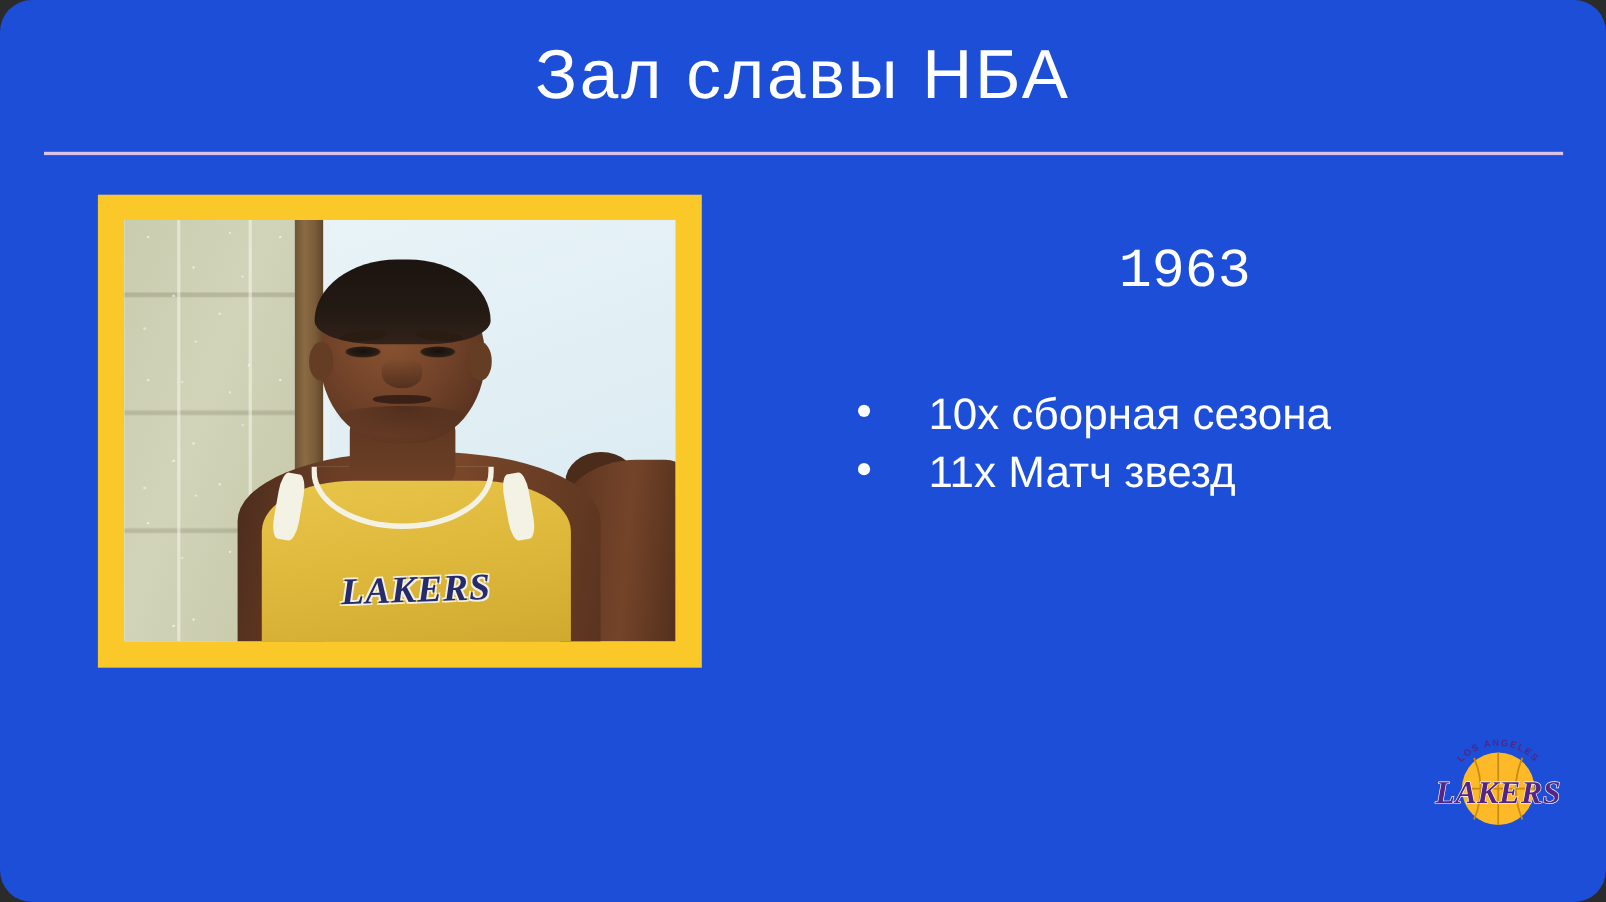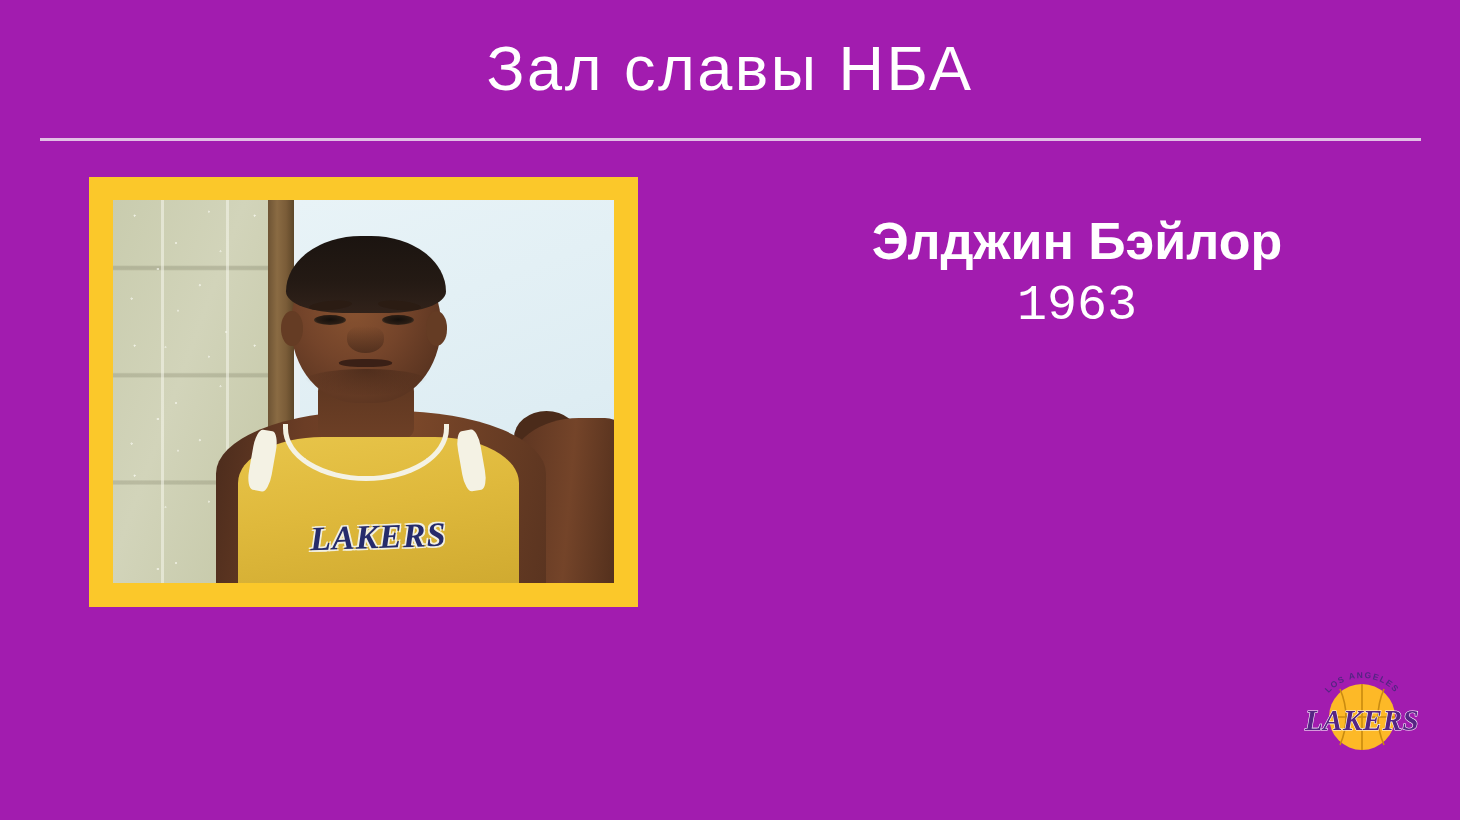--- a/index.html
+++ b/index.html
@@ -357,21 +357,21 @@
     position: absolute;
     left: 1300px;
     top: 668px;
     width: 124px;
     height: 94px;
   }
 </style>
 </head>
 <body>
 
-<div class="slide" style="background: #a21caf;">
+<div class="slide" style="background: #1d4ed8; border-radius: 29px;">
 
   <div class="slide-title">Зал славы НБА</div>
   <div class="title-rule" style="background: rgb(230, 200, 232);"></div>
 
   <div class="photo-frame" style="background: rgb(251, 200, 42);">
     <div class="photo">
       <div class="wall-block"></div>
       <div class="wall-seam" style="left:9.5%"></div>
       <div class="wall-seam" style="left:22.5%"></div>
       <div class="wall-speckle"></div>
@@ -401,23 +401,32 @@
         <div class="eye-l"></div>
         <div class="eye-r"></div>
         <div class="nose"></div>
         <div class="mouth"></div>
         <div class="jaw-shadow"></div>
       </div>
     </div>
   </div>
 
   <div class="info-col">
-    <div class="player-name">Элджин Бэйлор</div>
     <div class="player-year">1963</div>
 
+    <ul class="stats-list">
+      <li>
+        <span class="bullet-dot"></span>
+        <span>10x сборная сезона</span>
+      </li>
+      <li>
+        <span class="bullet-dot"></span>
+        <span>11x Матч звезд</span>
+      </li>
+    </ul>
   </div>
 
   <div class="lakers-logo">
     <svg viewBox="0 0 124 94" width="124" height="94" aria-hidden="true">
       <defs>
         <path id="arcpath" d="M 22 44 A 40 34 0 0 1 102 44" fill="none"></path>
       </defs>
 
       <circle cx="62" cy="49" r="33" fill="#FDB927"></circle>
       <path d="M62 16 L62 82 M29 49 L95 49" stroke="#C98B10" stroke-width="1.6" fill="none"></path>

